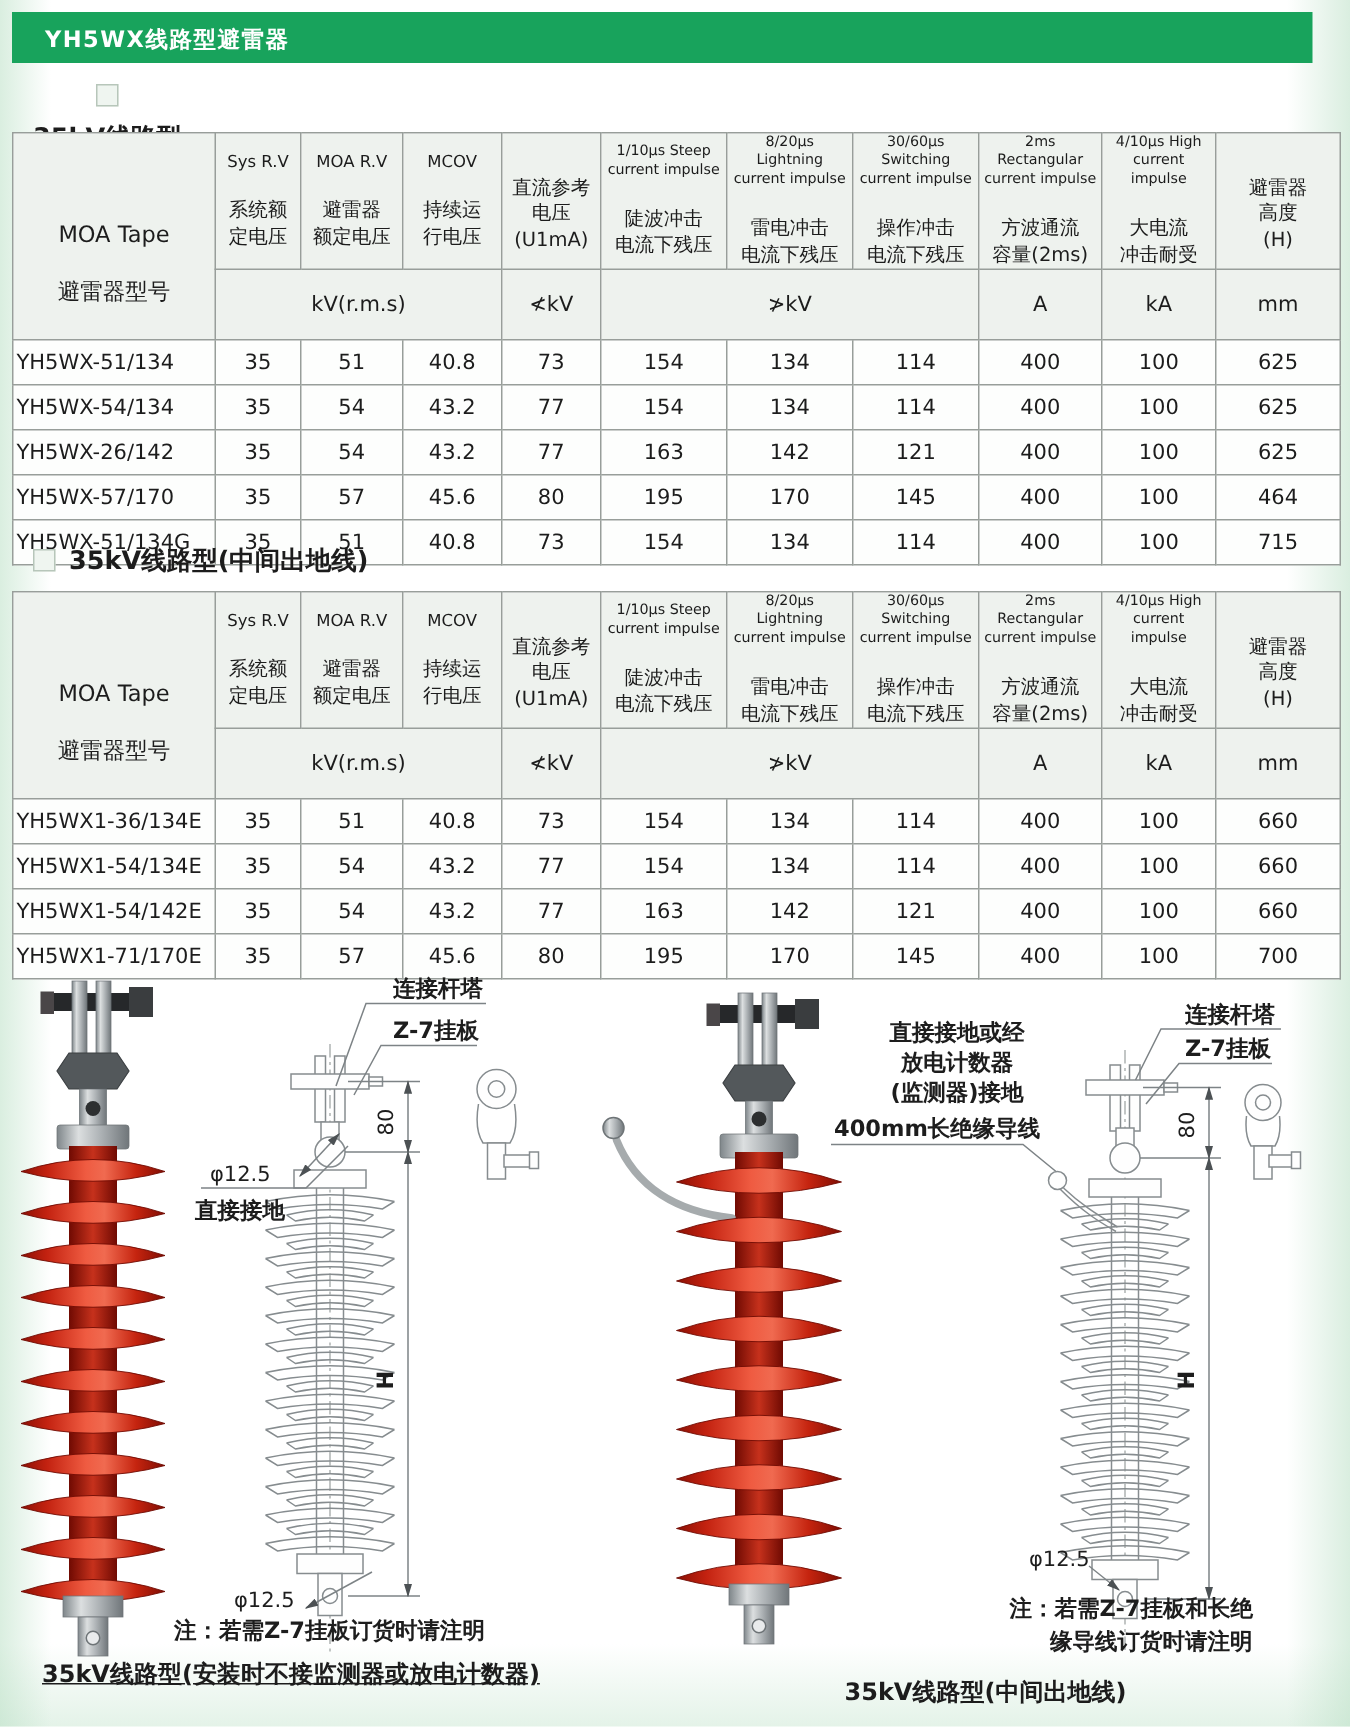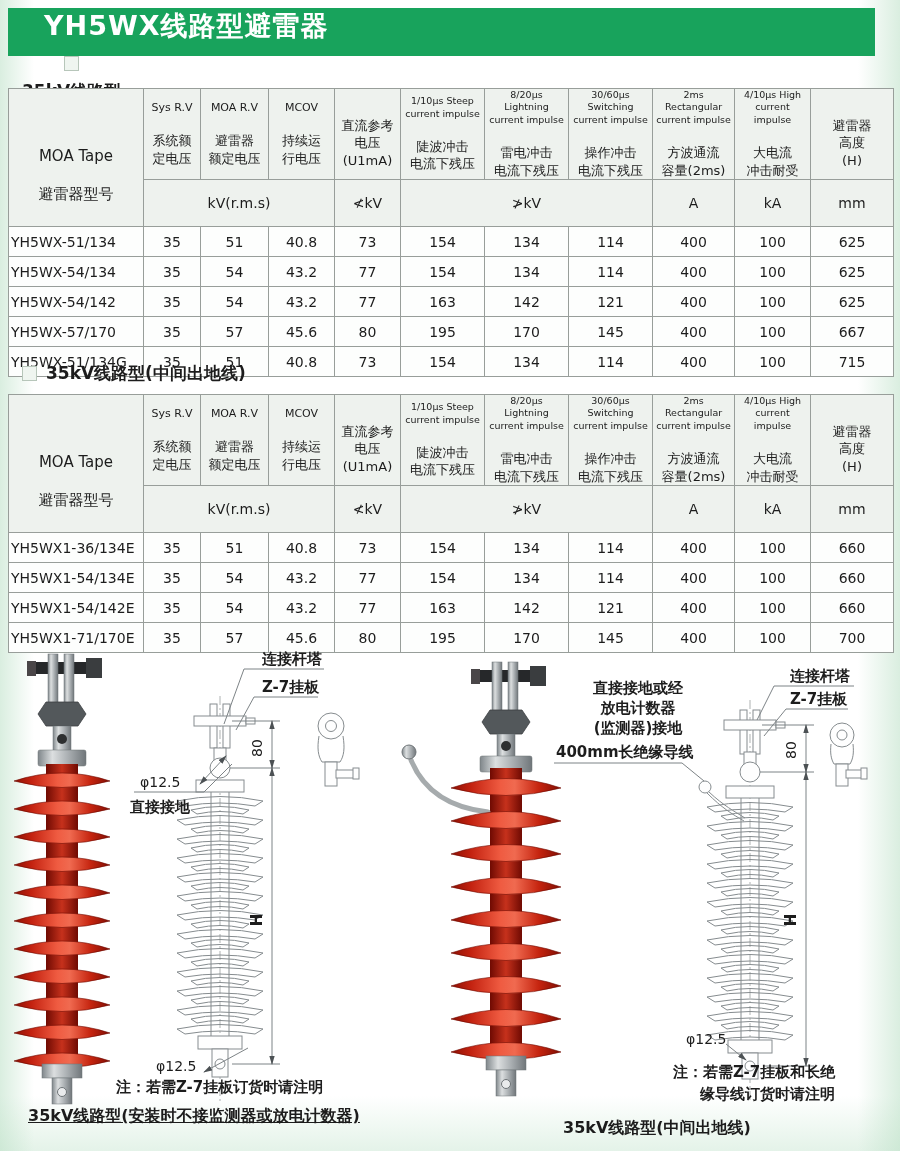--- a/index.html
+++ b/index.html
@@ -7,22 +7,22 @@
     width:900px;height:1151px;position:relative;overflow:hidden;
     font-family:"DejaVu Sans","Liberation Sans",sans-serif;
     color:#1c1c1c;
     background:
       linear-gradient(90deg, rgba(187,224,198,.55), rgba(255,255,255,0) 34px, rgba(255,255,255,0) 858px, rgba(187,224,198,.55) 100%),
       linear-gradient(0deg, rgba(187,224,198,.40), rgba(255,255,255,0) 55px),
       #ffffff;
   }
   .abs{position:absolute;}
   .title-bar{
-    left:8px;top:8px;width:867px;height:48px;background:#18a35c;
-    color:#fff;font-size:27px;font-weight:bold;line-height:36px;padding-left:36px;box-sizing:border-box;
+    left:8px;top:8px;width:867px;height:34px;background:#18a35c;
+    color:#fff;font-size:15px;font-weight:bold;line-height:36px;padding-left:22px;box-sizing:border-box;
     letter-spacing:1px;
   }
   .section-title{font-size:17px;font-weight:bold;display:flex;align-items:center;gap:9px;}
   .sq{width:13px;height:13px;border:1px solid #b7c6ba;background:#eff5f0;display:inline-block;}
   table.spec{
     left:8px;border-collapse:collapse;table-layout:fixed;width:885px;background:#fff;
   }
   table.spec th, table.spec td{
     border:1px solid #989e9a;padding:0 2px;text-align:center;vertical-align:middle;
     font-weight:normal;overflow:hidden;
@@ -169,21 +169,21 @@
         <td>43.2</td>
         <td>77</td>
         <td>154</td>
         <td>134</td>
         <td>114</td>
         <td>400</td>
         <td>100</td>
         <td>625</td>
       </tr>
       <tr>
-        <td class="model">YH5WX-54/142</td>
+        <td class="model">YH5WX-26/142</td>
         <td>35</td>
         <td>54</td>
         <td>43.2</td>
         <td>77</td>
         <td>163</td>
         <td>142</td>
         <td>121</td>
         <td>400</td>
         <td>100</td>
         <td>625</td>
@@ -192,21 +192,21 @@
         <td class="model">YH5WX-57/170</td>
         <td>35</td>
         <td>57</td>
         <td>45.6</td>
         <td>80</td>
         <td>195</td>
         <td>170</td>
         <td>145</td>
         <td>400</td>
         <td>100</td>
-        <td>667</td>
+        <td>464</td>
       </tr>
       <tr>
         <td class="model">YH5WX-51/134G</td>
         <td>35</td>
         <td>51</td>
         <td>40.8</td>
         <td>73</td>
         <td>154</td>
         <td>134</td>
         <td>114</td>

